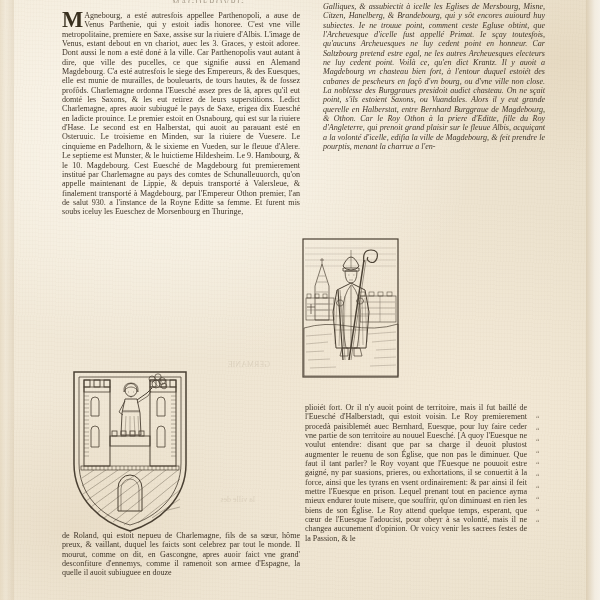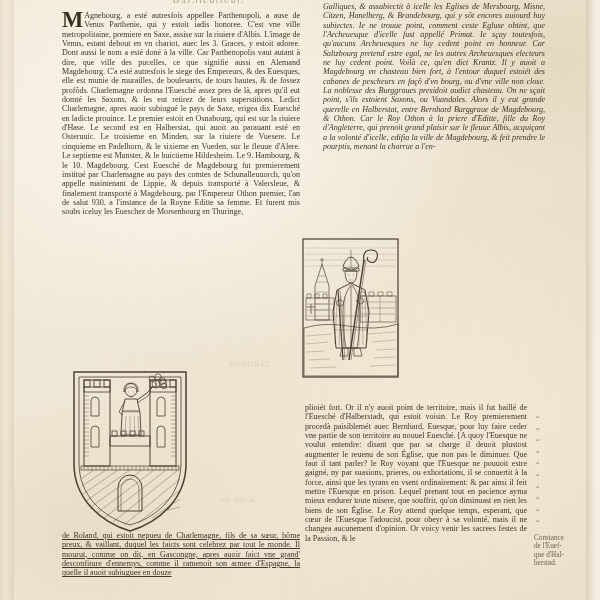--- a/index.html
+++ b/index.html
@@ -82,21 +82,20 @@
   
   #col-left-top {
     left: 62px;
     top: 11px;
     width: 238px;
   }
   #col-left-bottom {
     left: 62px;
     top: 531px;
     width: 238px;
-    text-decoration: underline;
   }
   
   #col-left-wrap {
     left: 196px;
     top: 358px;
     width: 60px;
     text-align: justify;
     font-size: 8.1px;
     line-height: 10.2px;
   }
@@ -501,22 +500,16 @@
       <div>“</div>
       <div>“</div>
       <div>“</div>
       <div>“</div>
       <div>“</div>
       <div>“</div>
       <div>“</div>
       <div>“</div>
     </div>
 
-  <div id="margin-note">
-      <div>Constance</div>
-      <div>de l'Euef-</div>
-      <div>que d'Hal-</div>
-      <div>berstad.</div>
-    </div>
 
   <div id="left-edge"></div>
   <div id="right-edge"></div>
 </div>
 
 </body></html>

